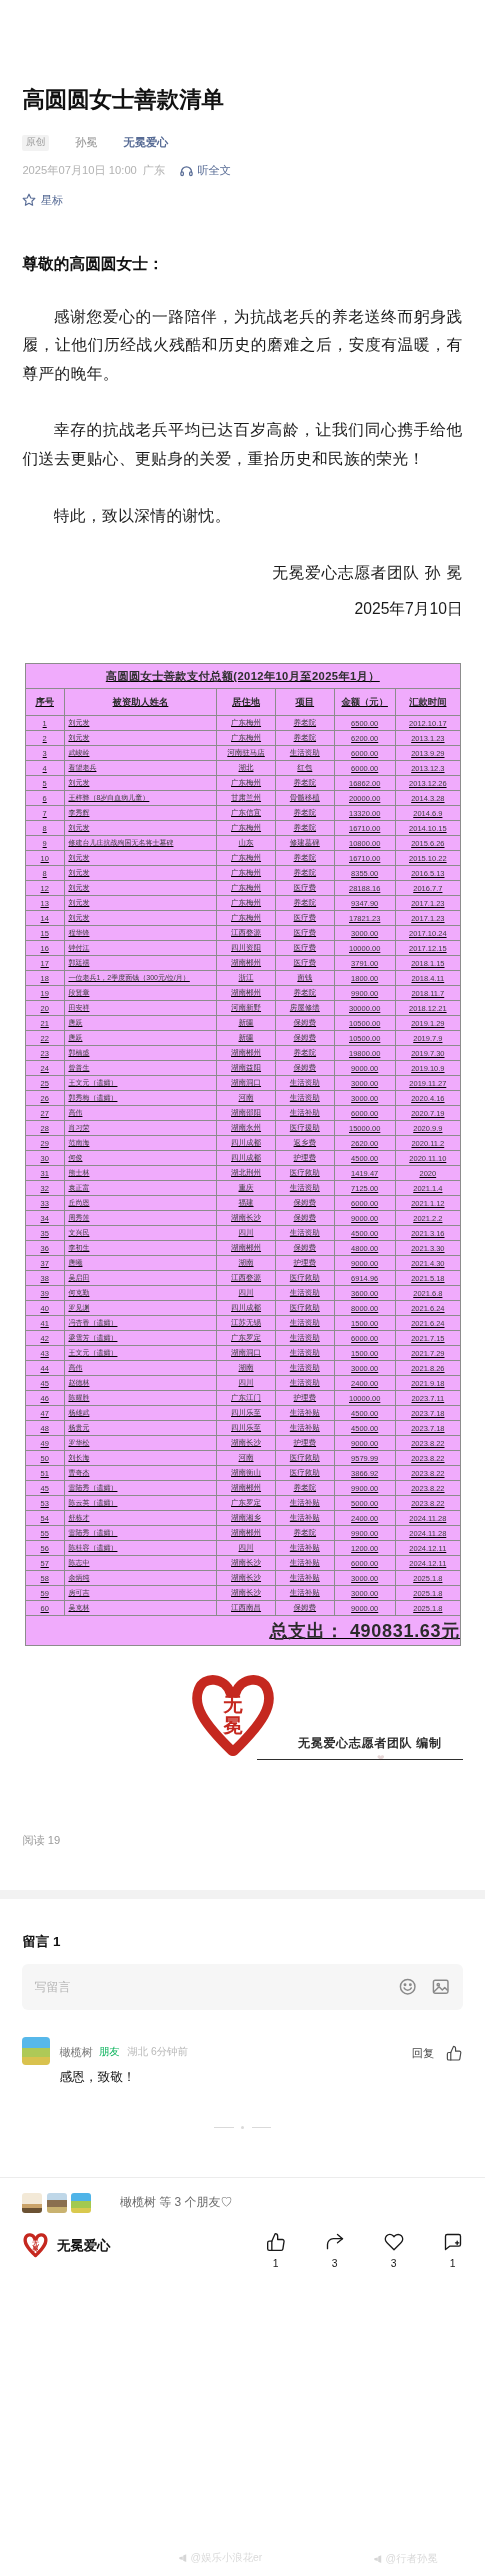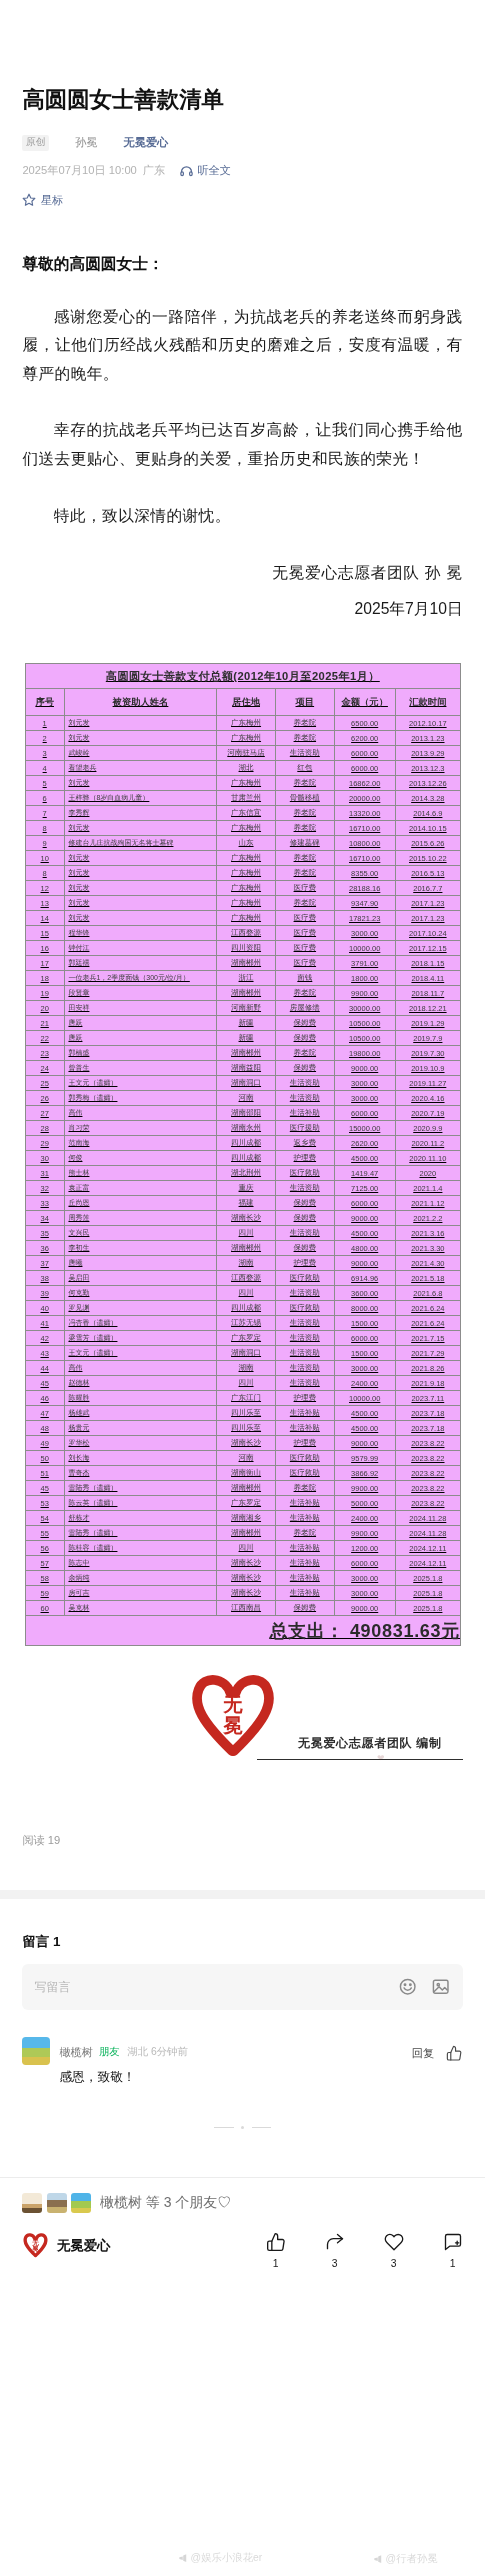--- a/index.html
+++ b/index.html
@@ -67,21 +67,21 @@
   .end-marker .l { width:19.4px; height:0.7px; background:#d9d9d9; }
   .end-marker .d { width:3px; height:3px; border-radius:50%; background:#d9d9d9; }
 
   .footer-sep { margin-top:48px; border-top:0.7px solid #ececec; }
 
   .friends-row { display:flex; align-items:center; margin:15px 22.4px 0; }
   .f-avatar { width:20px; height:20px; border-radius:3px; margin-right:4.5px; }
   .f1 { background:linear-gradient(to bottom,#f3e9d7 0 55%, #caa36a 55% 75%, #6b5233 75%); }
   .f2 { background:linear-gradient(to bottom,#bfd7e8 0 35%, #8a6f4f 35% 72%, #c9b270 72%); }
   .f3 { background:linear-gradient(to bottom,#4fb4e8 0 40%, #a3c94f 40% 75%, #d9c94e 75%); }
-  .friends-text { margin-left:4px; font-size:14px; color:#6e6e6e; }
+  .friends-text { margin-left:24px; font-size:12px; color:#6e6e6e; }
 
   .footer-bar { display:flex; align-items:flex-start; margin:19.4px 22.4px 0; }
   .brand { display:flex; align-items:center; gap:7.5px; }
   .brand-name { font-size:13.4px; font-weight:bold; color:#111; }
   .actions { margin-left:auto; display:flex; gap:39px; }
   .action { display:flex; flex-direction:column; align-items:center; gap:6px; }
   .action .cnt { font-size:10.4px; color:#191919; }
 
   .wm { position:absolute; font-size:10.4px; color:rgba(0,0,0,0.16); display:flex; align-items:center; gap:2.2px; }
   .wm-left { left:178px; top:2551px; }

